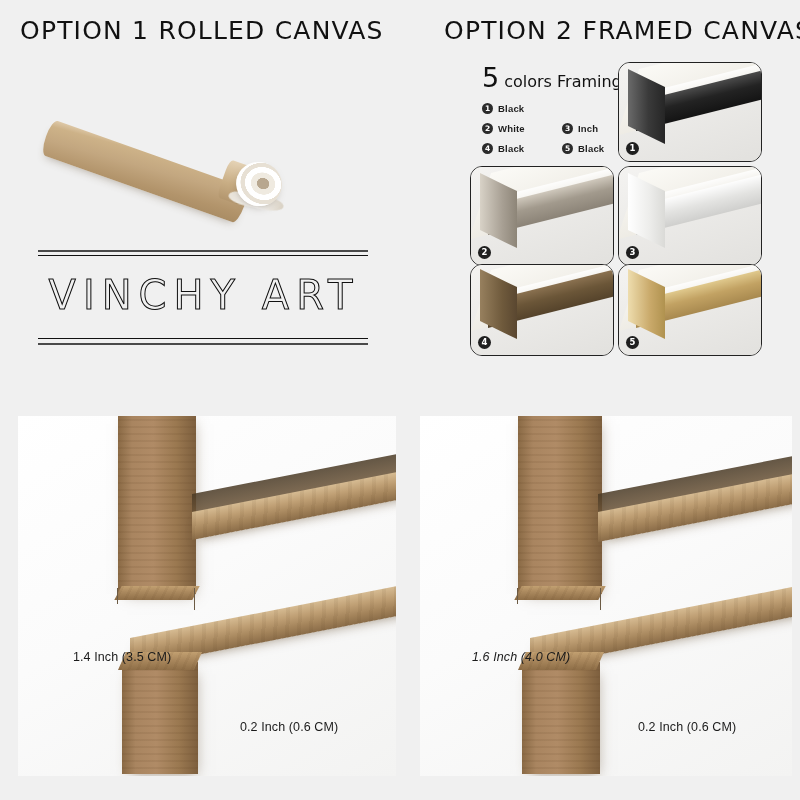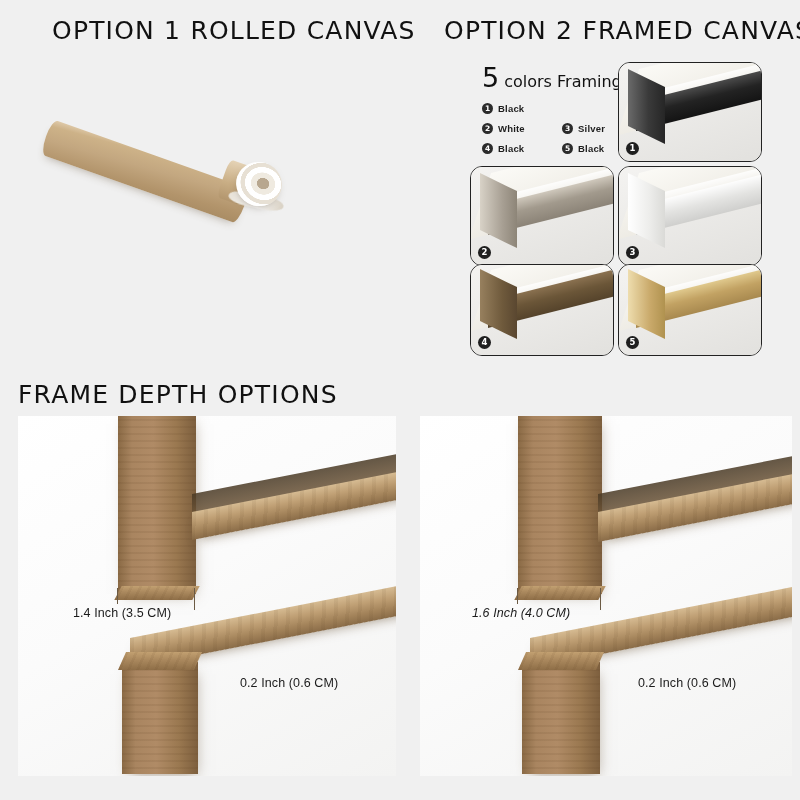--- a/index.html
+++ b/index.html
@@ -16,21 +16,21 @@
   
   .sec-title{
     position:absolute;
     font-family:"DejaVu Sans",sans-serif;
     font-size:25px;
     font-weight:400;
     letter-spacing:1.2px;
     color:#111;
     white-space:nowrap;
   }
-  #h-opt1{left:20px;top:16px;margin-left:32px;}
+  #h-opt1{left:20px;top:16px;}
   #h-opt2{left:444px;top:16px;}
   #h-depth{left:18px;top:380px;}
 
   
   .tube-wrap{position:absolute;left:40px;top:62px;width:250px;height:135px;}
   .tube-body{
     position:absolute;left:6px;top:56px;width:210px;height:37px;
     background:linear-gradient(176deg,#e0cbab 0%,#cdb288 14%,#c3a780 42%,#b2946b 78%,#a98c64 100%);
     border-radius:6px/18px;
     transform:rotate(19.5deg);
@@ -210,38 +210,46 @@
     background:linear-gradient(180deg,#4a3a25,#6d5538);
     opacity:.85;
   }
   .dim-label{
     position:absolute;
     font-family:"Liberation Sans",sans-serif;
     font-size:12.5px;
     color:#1b1b1b;
     white-space:nowrap;
     letter-spacing:.1px;
+    margin-top:44px;
   }
   .leader{position:absolute;background:#6b5a44;}
 </style>
 </head>
 <body>
 
 <div class="page">
 
   <div class="sec-title" id="h-opt1">OPTION 1 ROLLED CANVAS</div>
 
   <div class="tube-wrap">
     <div class="tube-shadow"></div>
     <div class="tube-body"></div>
     <div class="tube-sleeve"></div>
     <div class="roll-tail"></div>
     <div class="roll"></div>
   </div>
 
+  <div class="logo-block">
+    <div class="rule thick" id="r1"></div>
+    <div class="rule thin" id="r2"></div>
+    <div class="logo-text">VINCHY ART</div>
+    <div class="rule thin" id="r3"></div>
+    <div class="rule thick" id="r4"></div>
+  </div>
 
   <div class="sec-title" id="h-opt2">OPTION 2 FRAMED CANVAS</div>
 
   <div class="legend">
     <div class="legend-head">
       <span class="big">5</span>
       <span class="small">colors Framing</span>
     </div>
     <div class="legend-rows">
       <div class="legend-row">
@@ -250,21 +258,21 @@
           <span class="lbl">Black</span>
         </div>
       </div>
       <div class="legend-row">
         <div class="legend-item">
           <span class="badge">2</span>
           <span class="lbl">White</span>
         </div>
         <div class="legend-item">
           <span class="badge">3</span>
-          <span class="lbl">Silver</span>
+          <span class="lbl">Inch</span>
         </div>
       </div>
       <div class="legend-row">
         <div class="legend-item">
           <span class="badge">4</span>
           <span class="lbl">Black</span>
         </div>
         <div class="legend-item">
           <span class="badge">5</span>
           <span class="lbl">Black</span>
@@ -321,21 +329,20 @@
     <div class="card-bg"></div>
     <div class="fc gold">
       <div class="canvasface"></div>
       <div class="lipH"></div>
       <div class="railH"></div>
       <div class="railV"></div>
     </div>
     <span class="badge-card">5</span>
   </div>
 
-  <div class="sec-title" id="h-depth">FRAME DEPTH OPTIONS</div>
 
   <div class="photo" id="photoL">
     <div class="wood-v" style="left:100px;top:-4px;width:78px;height:182px;"></div>
     <div class="wood-bevel" style="left:100px;top:170px;width:78px;height:14px;transform:skewX(-28deg);"></div>
 
     <div class="rail-dark" style="left:174px;top:78px;width:230px;height:22px;transform:skewY(-11deg);transform-origin:left top;"></div>
     <div class="rail-diag" style="left:174px;top:96px;width:232px;height:28px;transform:skewY(-11deg);transform-origin:left top;"></div>
 
     <div class="rail-diag" style="left:112px;top:222px;width:296px;height:30px;transform:skewY(-11deg);transform-origin:left top;"></div>
     <div class="wood-v" style="left:104px;top:246px;width:76px;height:112px;"></div>

